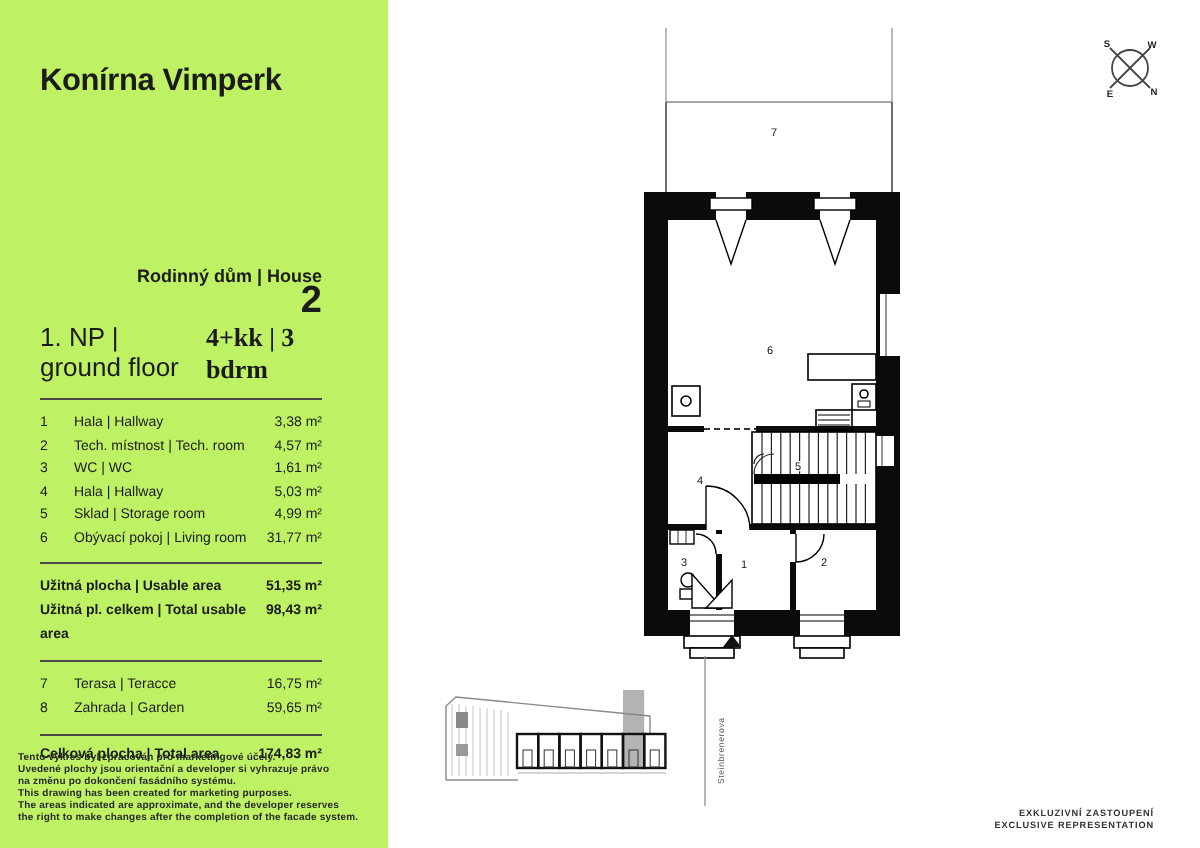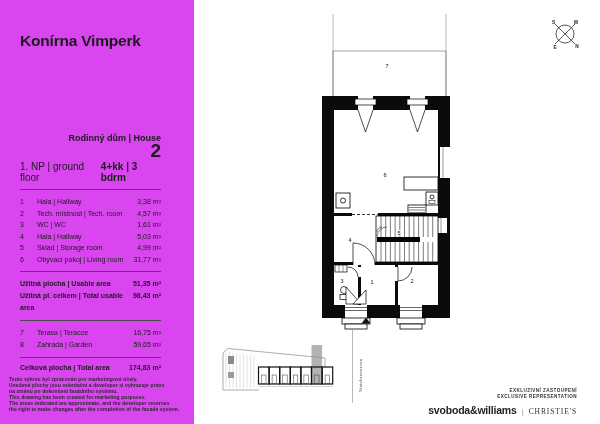--- a/index.html
+++ b/index.html
@@ -1,25 +1,25 @@
 <!DOCTYPE html>
 <html><head>
 <meta charset="utf-8">
 <style>
   html,body{margin:0;padding:0}
   body{width:600px;height:424px;position:relative;overflow:hidden;background:#fff;
        font-family:"Liberation Sans",sans-serif;color:#1b1b1b;}
-  .panel{position:absolute;left:0;top:0;width:194px;height:424px;background:#d946ef;}
+  .panel{position:absolute;left:0;top:0;width:194px;height:424px;background:#bef264;}
   .p-title{position:absolute;left:20px;top:22px;font-size:15.5px;font-weight:700;letter-spacing:-.2px;}
   .info{position:absolute;left:20px;top:133px;width:141px;}
   .hrow1{display:flex;justify-content:space-between;align-items:flex-end;flex-direction:column;}
   .h-label{font-size:9px;font-weight:700;}
   .h-num{font-size:19px;font-weight:700;line-height:15px;}
-  .hrow2{display:flex;justify-content:space-between;font-size:10px;margin-top:3px;}
-  .h-sub-r{font-weight:700;}
+  .hrow2{display:flex;justify-content:space-between;font-size:13px;margin-top:3px;}
+  .h-sub-r{font-weight:700;font-family:Liberation Serif, serif;}
   .info hr{border:none;border-top:1px solid #4a4a4a;margin:6px 0;}
   .row{display:flex;font-size:7px;line-height:11.5px;}
   .row .no{width:17px;}
   .row .nm{flex:1;}
   .row .ar{text-align:right;white-space:nowrap;}
   .bold{font-weight:700;}
   .sum .row{line-height:12px;}
   .total-row{display:flex;font-size:7px;font-weight:700;margin-top:2px;}
   .total-row .nm{flex:1;}
   .disclaimer{position:absolute;left:9px;top:376px;width:178px;font-size:5px;line-height:6px;
@@ -267,18 +267,13 @@
       <rect x="119.5" y="375" width="4.5" height="8.5"></rect>
       <rect x="130.1" y="375" width="4.5" height="8.5"></rect>
     </g>
     <line x1="64" y1="386.5" x2="138" y2="386.5" stroke="#aaa" stroke-width="0.5"></line>
   </g>
 </svg>
 
 <div class="footer">
   <div class="f-small">EXKLUZIVNÍ ZASTOUPENÍ</div>
   <div class="f-small">EXCLUSIVE REPRESENTATION</div>
-  <div class="f-brands">
-    <span class="f-sw">svoboda&amp;williams</span>
-    <span class="f-bar">|</span>
-    <span class="f-ch">CHRISTIE'S</span>
-  </div>
 </div>
 
 </body></html>

